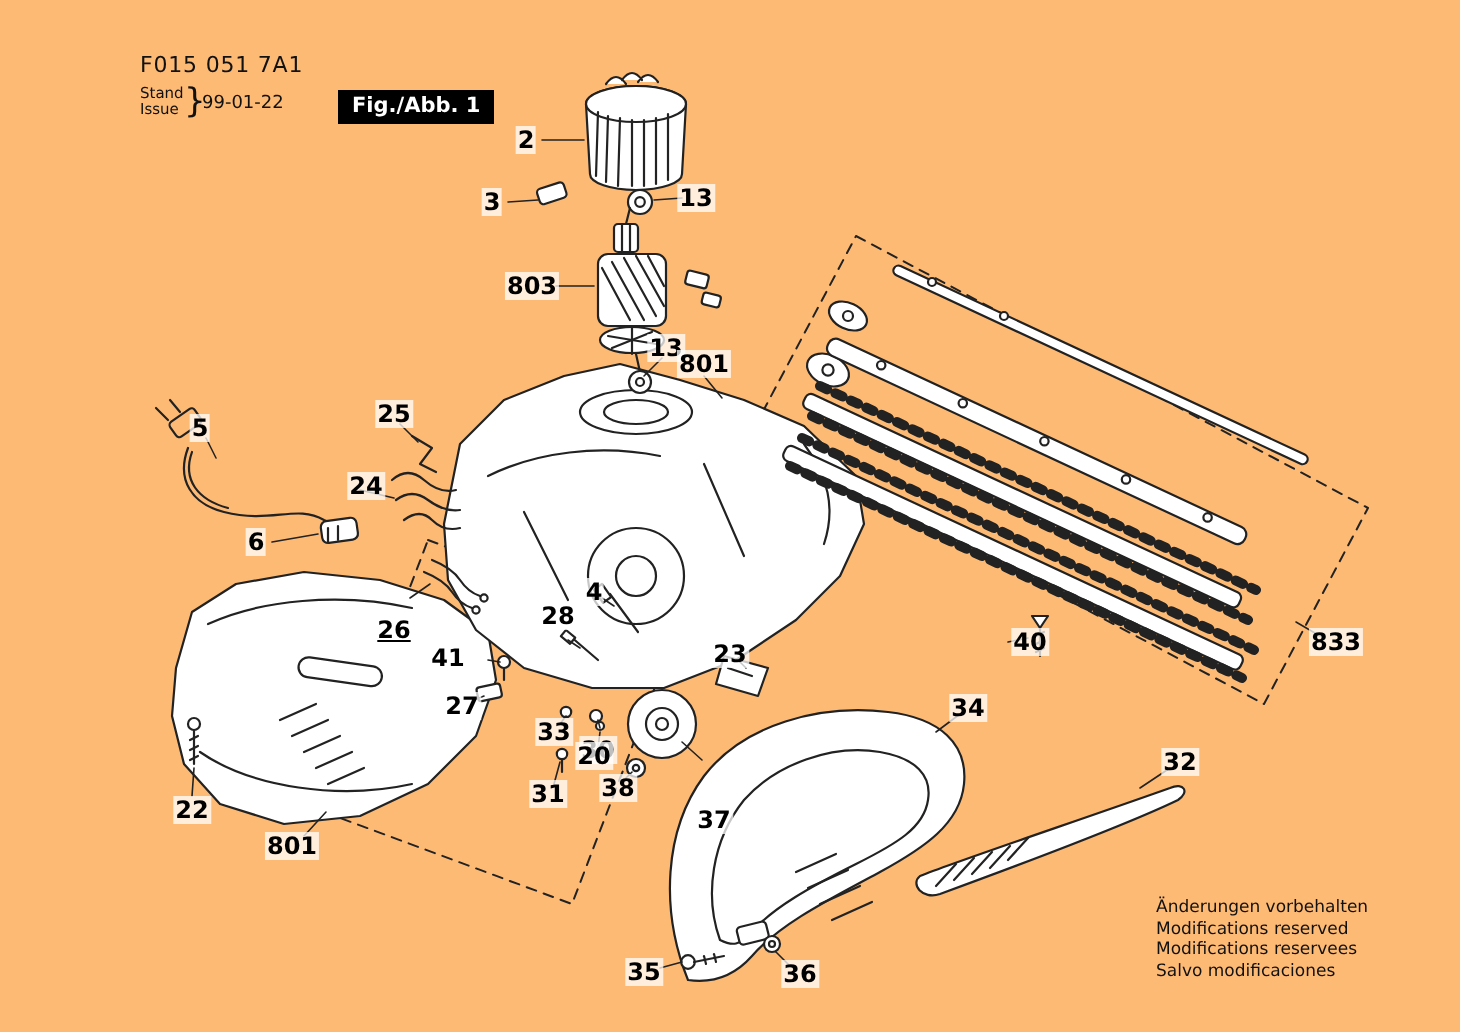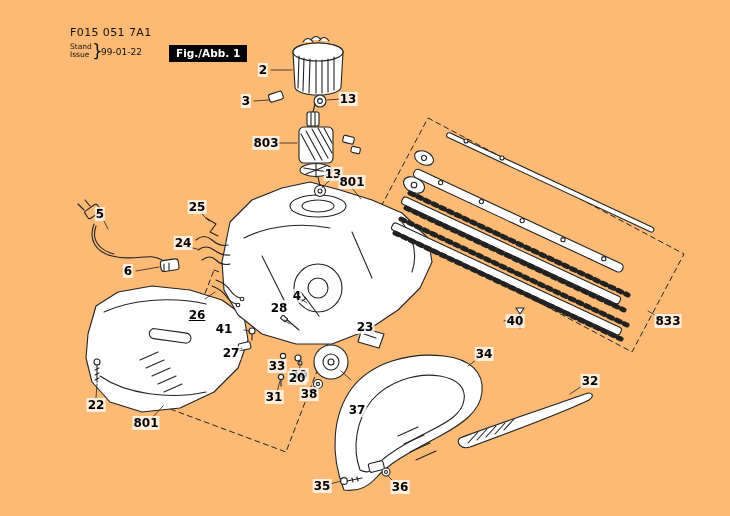--- a/index.html
+++ b/index.html
@@ -315,14 +315,20 @@
       <div class="callout" style="left: 96px; top: 405px;">22</div>
       <div class="callout" style="left: 146px; top: 423px;">801</div>
       <div class="callout" style="left: 484px; top: 354px;">34</div>
       <div class="callout" style="left: 590px; top: 381px;">32</div>
       <div class="callout" style="left: 497px; top: 321px; margin-left: 18px;">40</div>
       <div class="callout" style="left: 668px; top: 321px;">833</div>
       <div class="callout" style="left: 322px; top: 486px;">35</div>
       <div class="callout" style="left: 400px; top: 487px;">36</div>
     </div>
 
+  <div class="footer" id="footer-lines">
+      <div>Änderungen vorbehalten</div>
+      <div>Modifications reserved</div>
+      <div>Modifications reservees</div>
+      <div>Salvo modificaciones</div>
+    </div>
 
 </div>
 
 </body></html>

